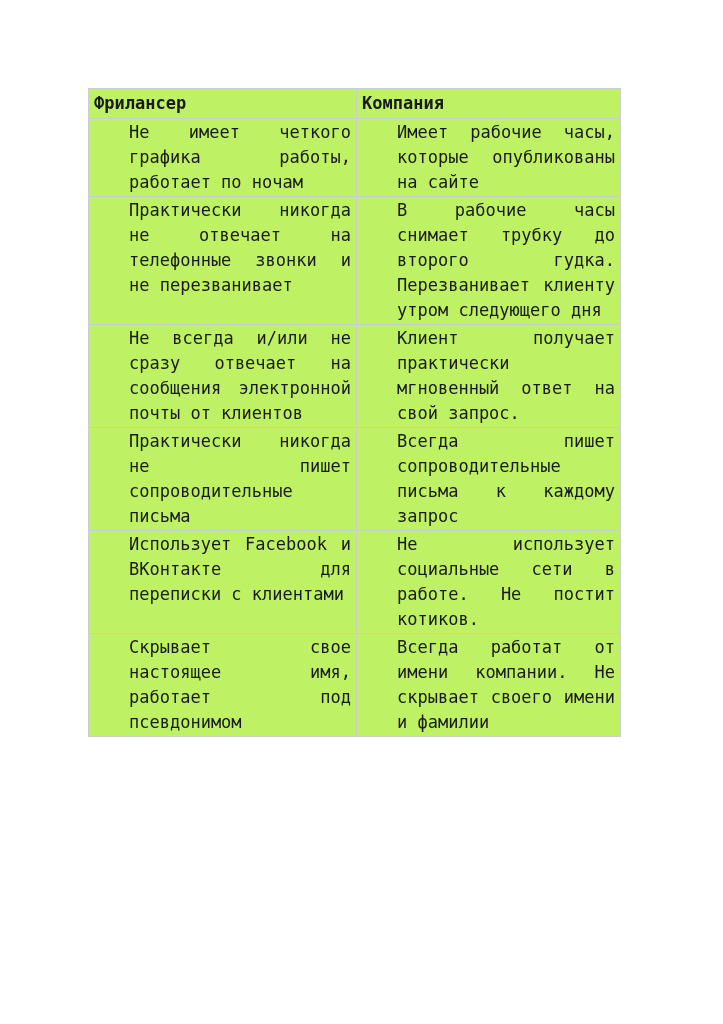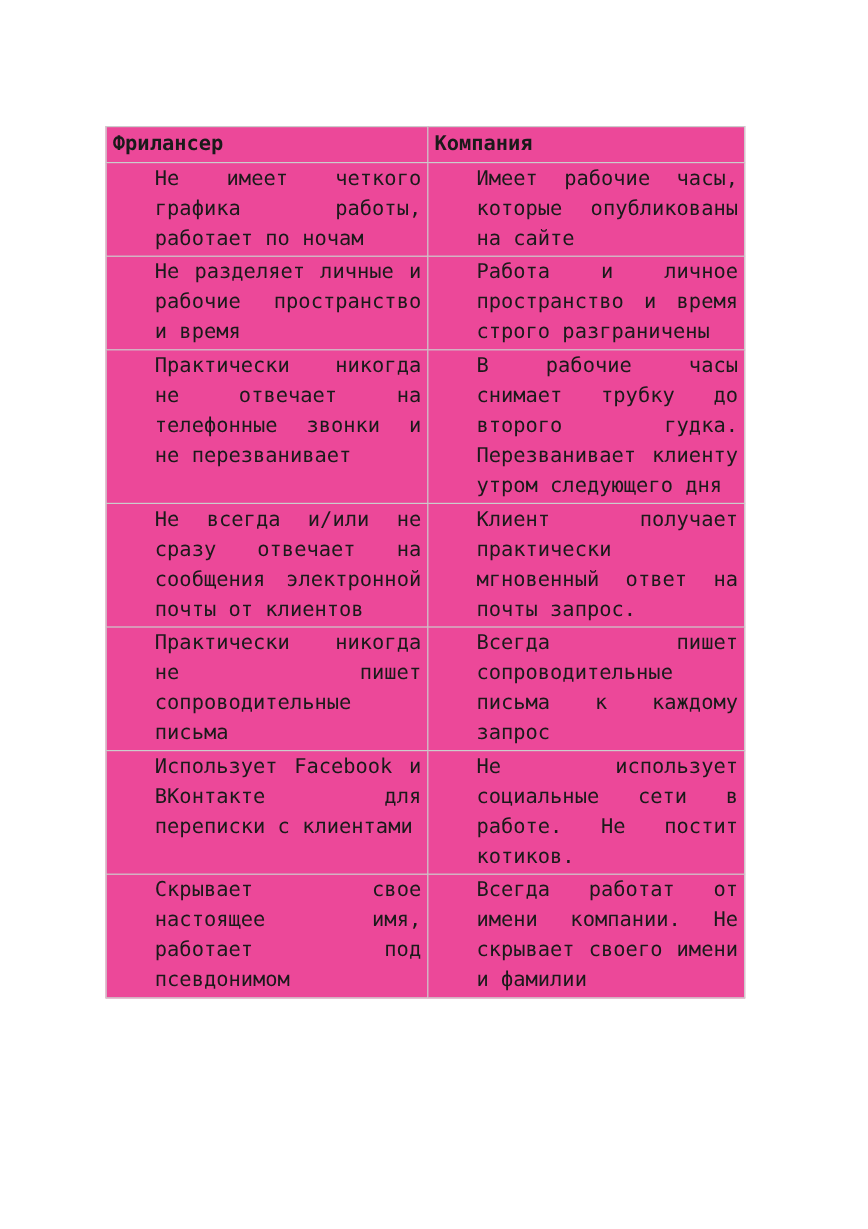--- a/index.html
+++ b/index.html
@@ -16,22 +16,21 @@
   }
   .page {
     position: absolute;
     left: 88px;
     top: 88px;
   }
   table.compare {
     border-collapse: collapse;
     table-layout: fixed;
     width: 532px;
-    background: #ec4899;
-    margin-top: 17px;
+    background: #bef264;
   }
   table.compare th,
   table.compare td {
     border: 1px solid #cccccc;
     font-size: 17px;
     line-height: 25px;
     padding: 1px 5px;
     vertical-align: top;
     overflow-wrap: break-word;
   }
@@ -63,30 +62,26 @@
         <th>Фрилансер</th>
         <th>Компания</th>
       </tr>
     </thead>
     <tbody>
       <tr>
         <td>Не имеет четкого графика работы, работает по ночам</td>
         <td>Имеет рабочие часы, которые опубликованы на сайте</td>
       </tr>
       <tr>
-        <td>Не разделяет личные и рабочие пространство и время</td>
-        <td>Работа и личное пространство и время строго разграничены</td>
-      </tr>
-      <tr>
         <td>Практически никогда не отвечает на телефонные звонки и не перезванивает</td>
         <td>В рабочие часы снимает трубку до второго гудка. Перезванивает клиенту утром следующего дня</td>
       </tr>
       <tr>
         <td>Не всегда и/или не сразу отвечает на сообщения электронной почты от клиентов</td>
-        <td>Клиент получает практически мгновенный ответ на почты запрос.</td>
+        <td>Клиент получает практически мгновенный ответ на свой запрос.</td>
       </tr>
       <tr>
         <td>Практически никогда не пишет сопроводительные письма</td>
         <td>Всегда пишет сопроводительные письма к каждому запрос</td>
       </tr>
       <tr>
         <td>Использует Facebook и ВКонтакте для переписки с клиентами</td>
         <td>Не использует социальные сети в работе. Не постит котиков.</td>
       </tr>
       <tr>

